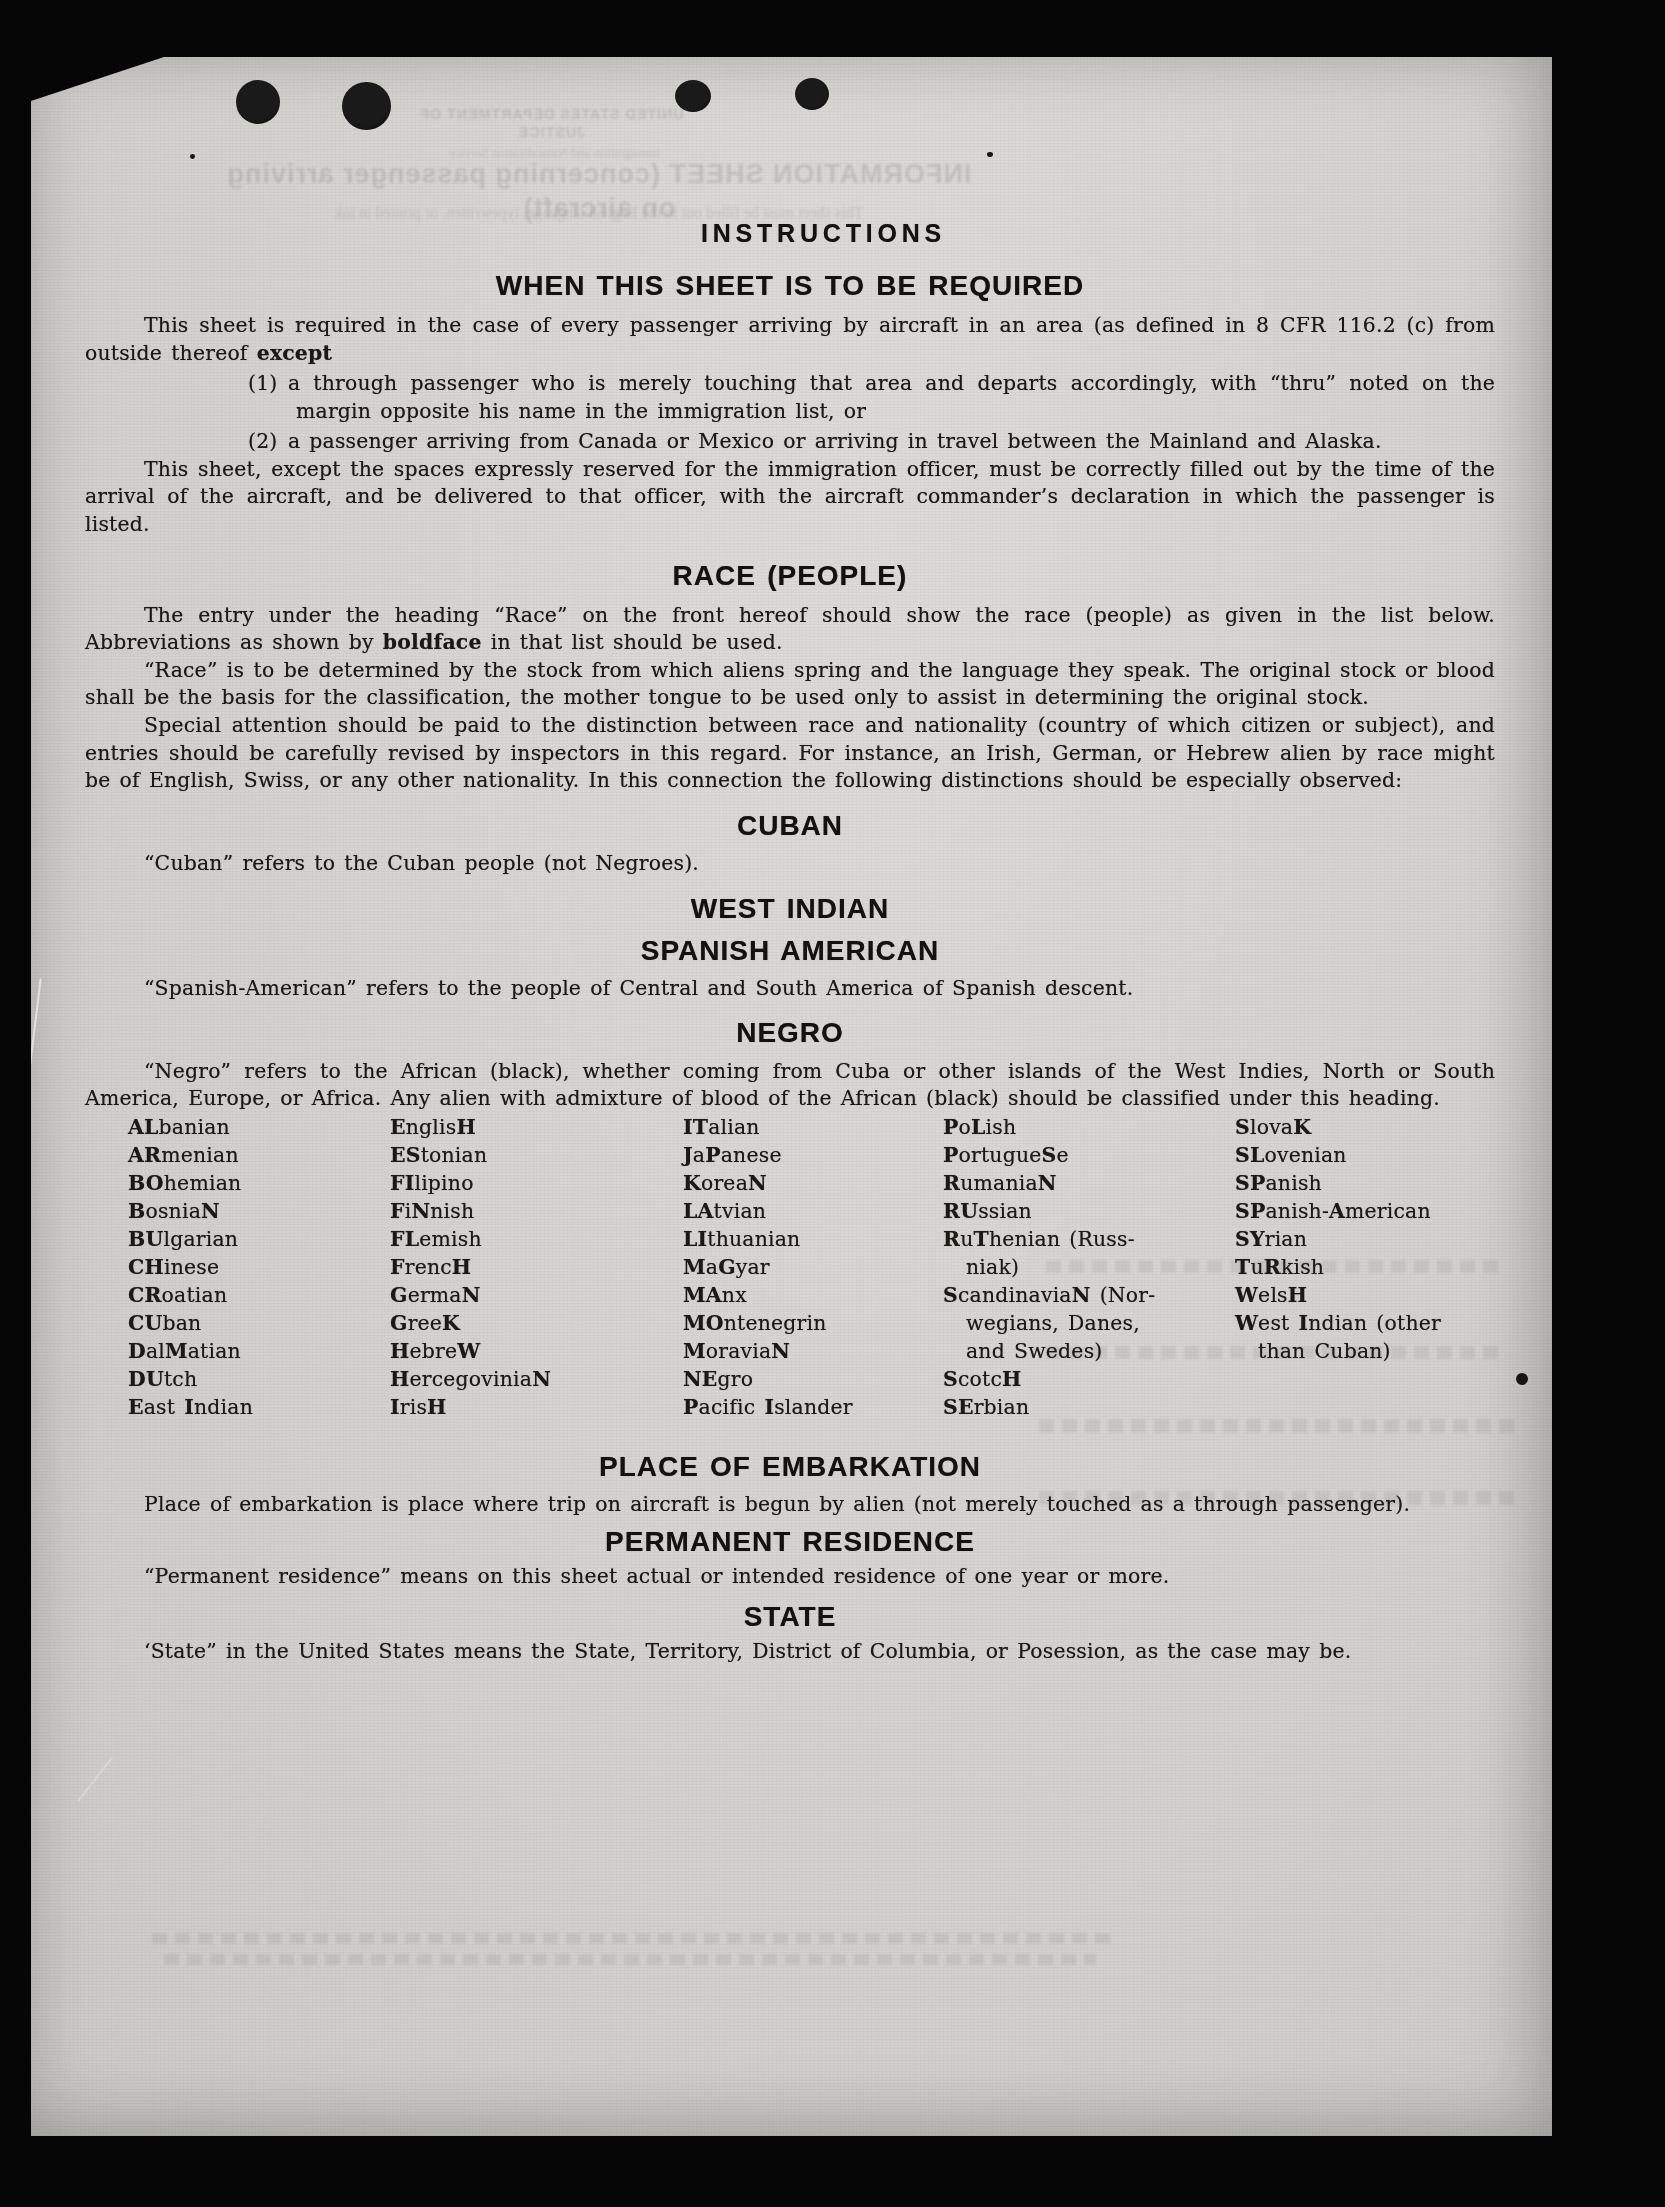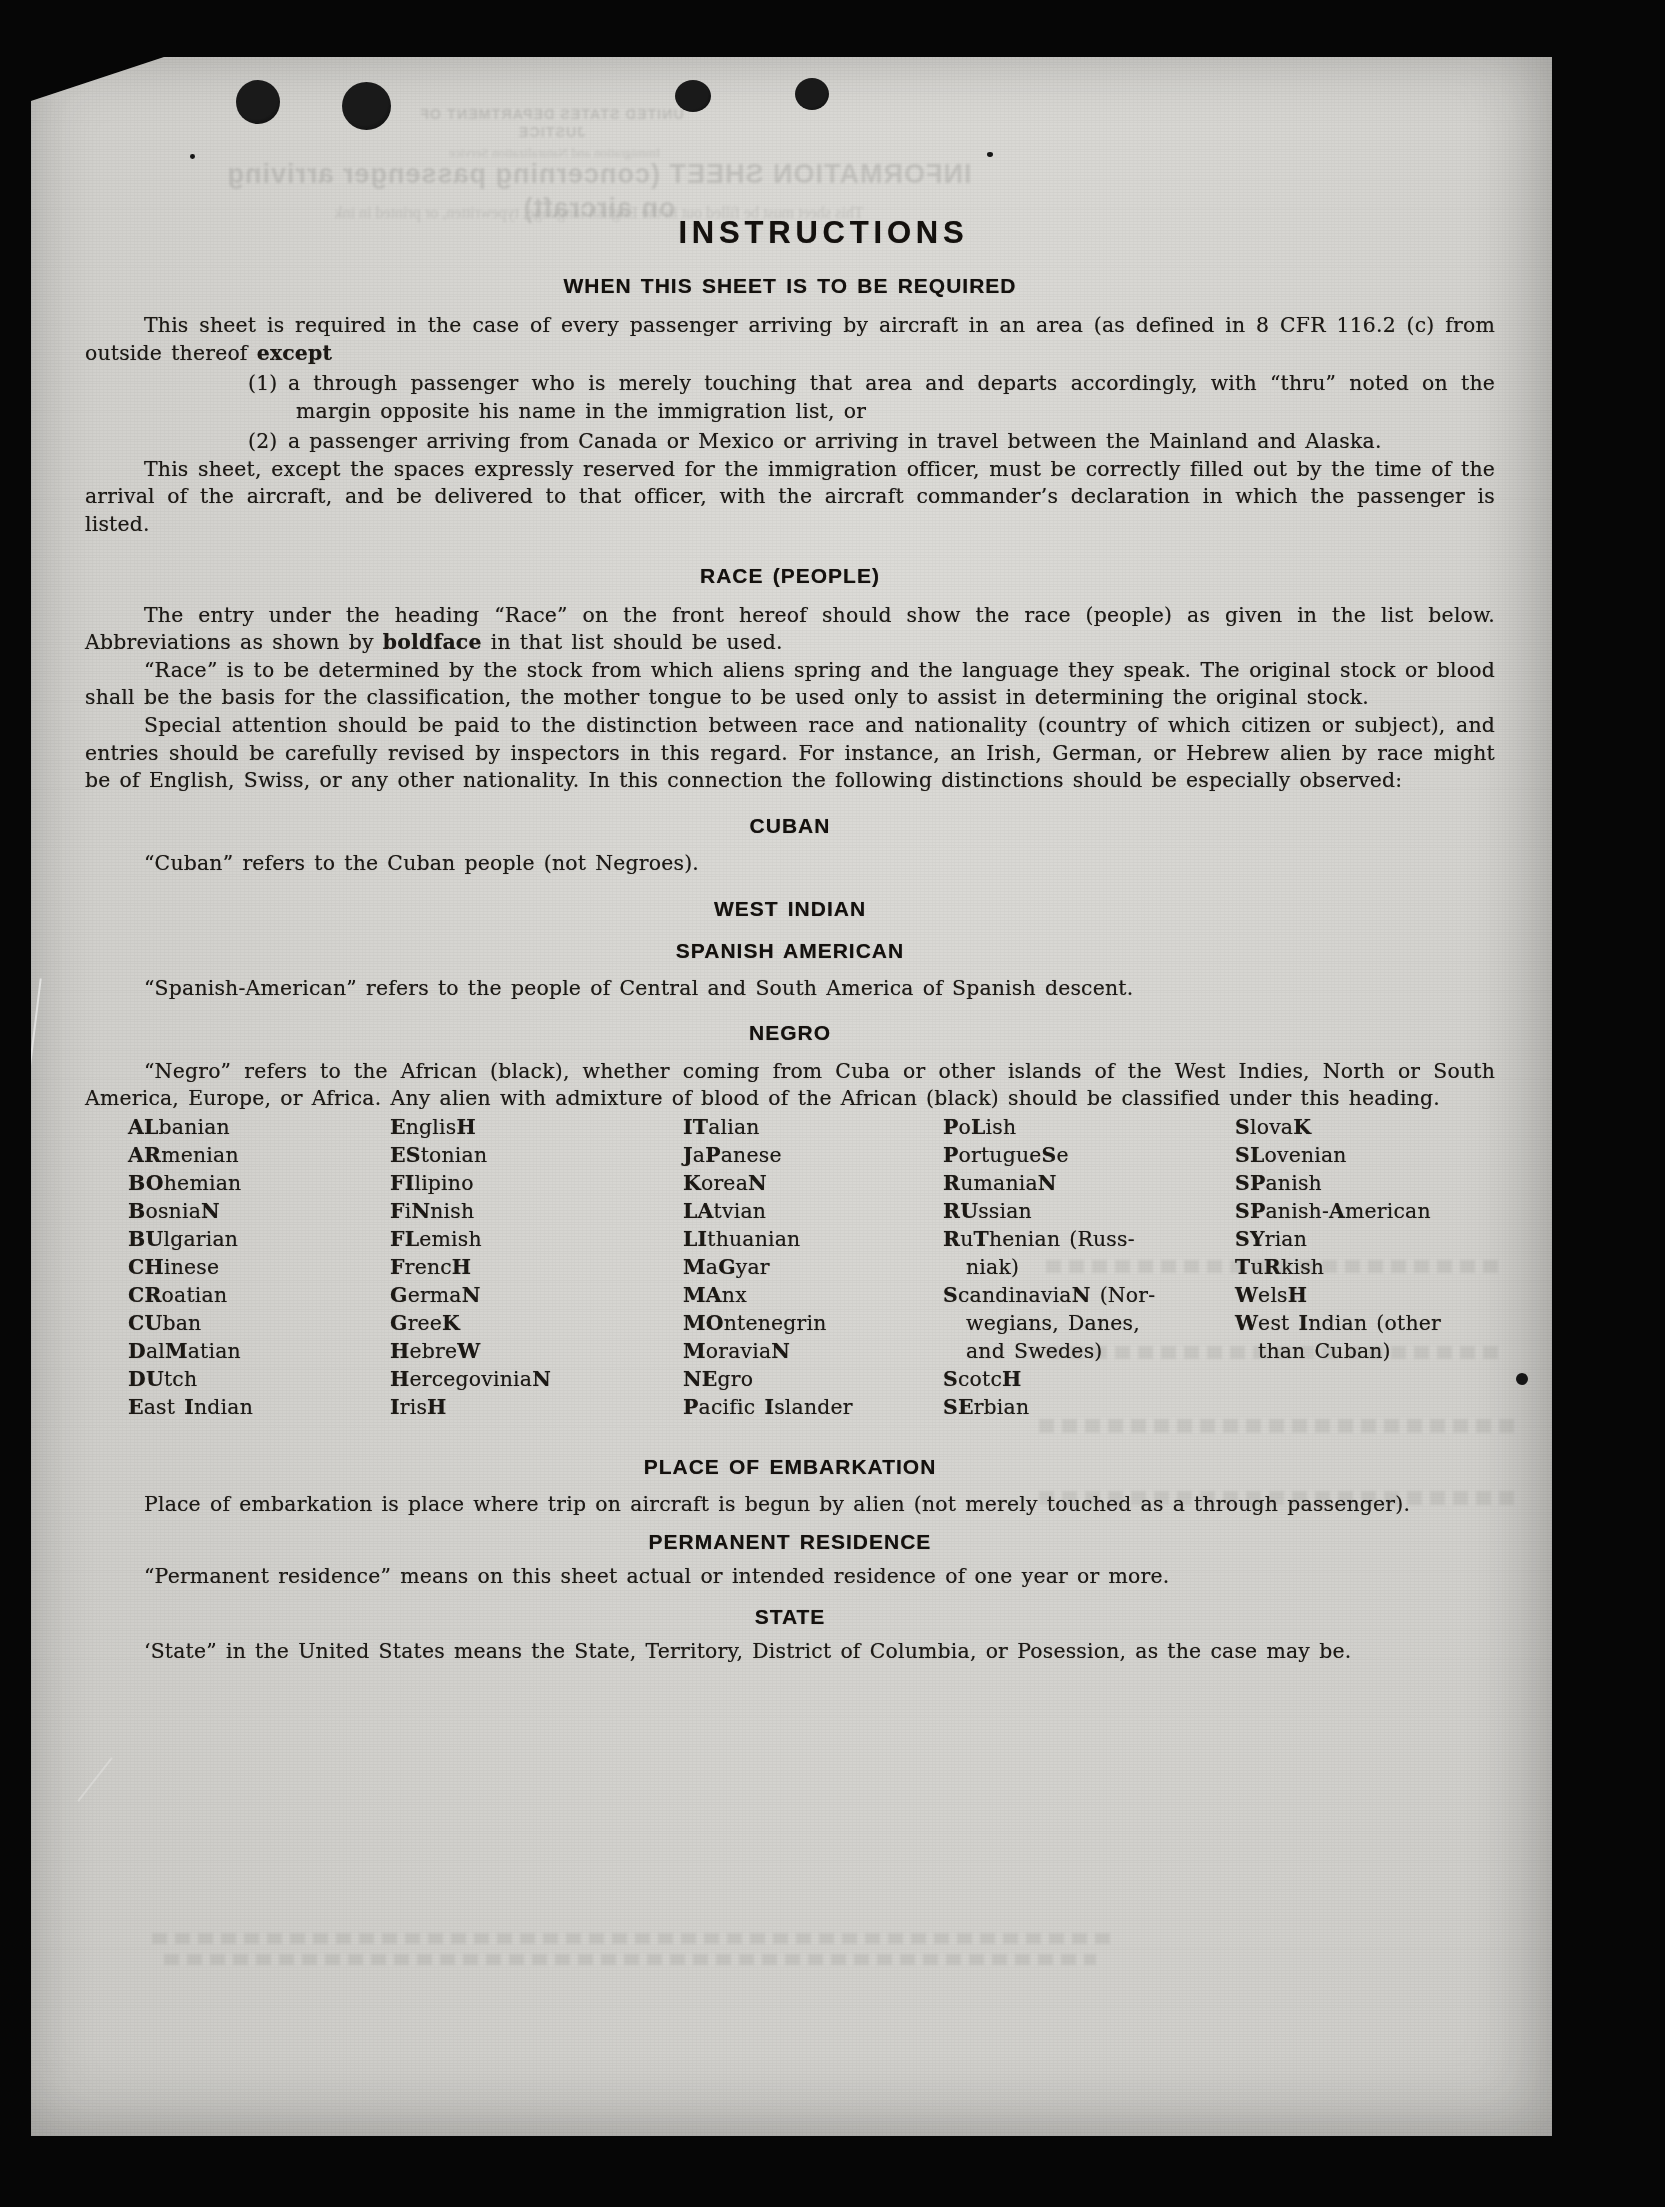--- a/index.html
+++ b/index.html
@@ -37,26 +37,26 @@
     position:relative;z-index:3;
     padding:160px 57px 0 54px;
     color:#1c1915;
     font-size:20.4px;line-height:27.6px;
     word-spacing:2.4px;letter-spacing:0.2px;
     text-shadow:0 0 0.7px rgba(20,16,12,.55);
   }
   .title{
     margin:0 0 23px 0;padding-left:67px;text-align:center;
     font-family:"Liberation Sans","DejaVu Sans",sans-serif;
-    font-size:31px;line-height:32px;font-weight:700;letter-spacing:4.8px;color:#14110e;
+    font-size:25px;line-height:32px;font-weight:700;letter-spacing:4.8px;color:#14110e;
   }
   h2{
     margin:25px 0 15px 0;text-align:center;
     font-family:"Liberation Sans","DejaVu Sans",sans-serif;
-    font-size:21px;line-height:23px;font-weight:700;letter-spacing:1px;color:#14110e;
+    font-size:28px;line-height:23px;font-weight:700;letter-spacing:1px;color:#14110e;
   }
   h2.h2a{margin:19px 0 13.3px 0;}
   h2.h2-races{margin:13.3px 0 17px 0;}
   h2.h2-emb{margin:34px 0 13.3px 0;}
   h2.h2-res{margin:11.4px 0 9.5px 0;}
   h2.h2-state{margin:15px 0 9.5px 0;}
   p{margin:0;}
   .para{text-align:justify;text-indent:59px;}
   .exc{margin-top:2.9px;text-align:justify;padding-left:211px;text-indent:-48px;}
   b{font-weight:700;}

